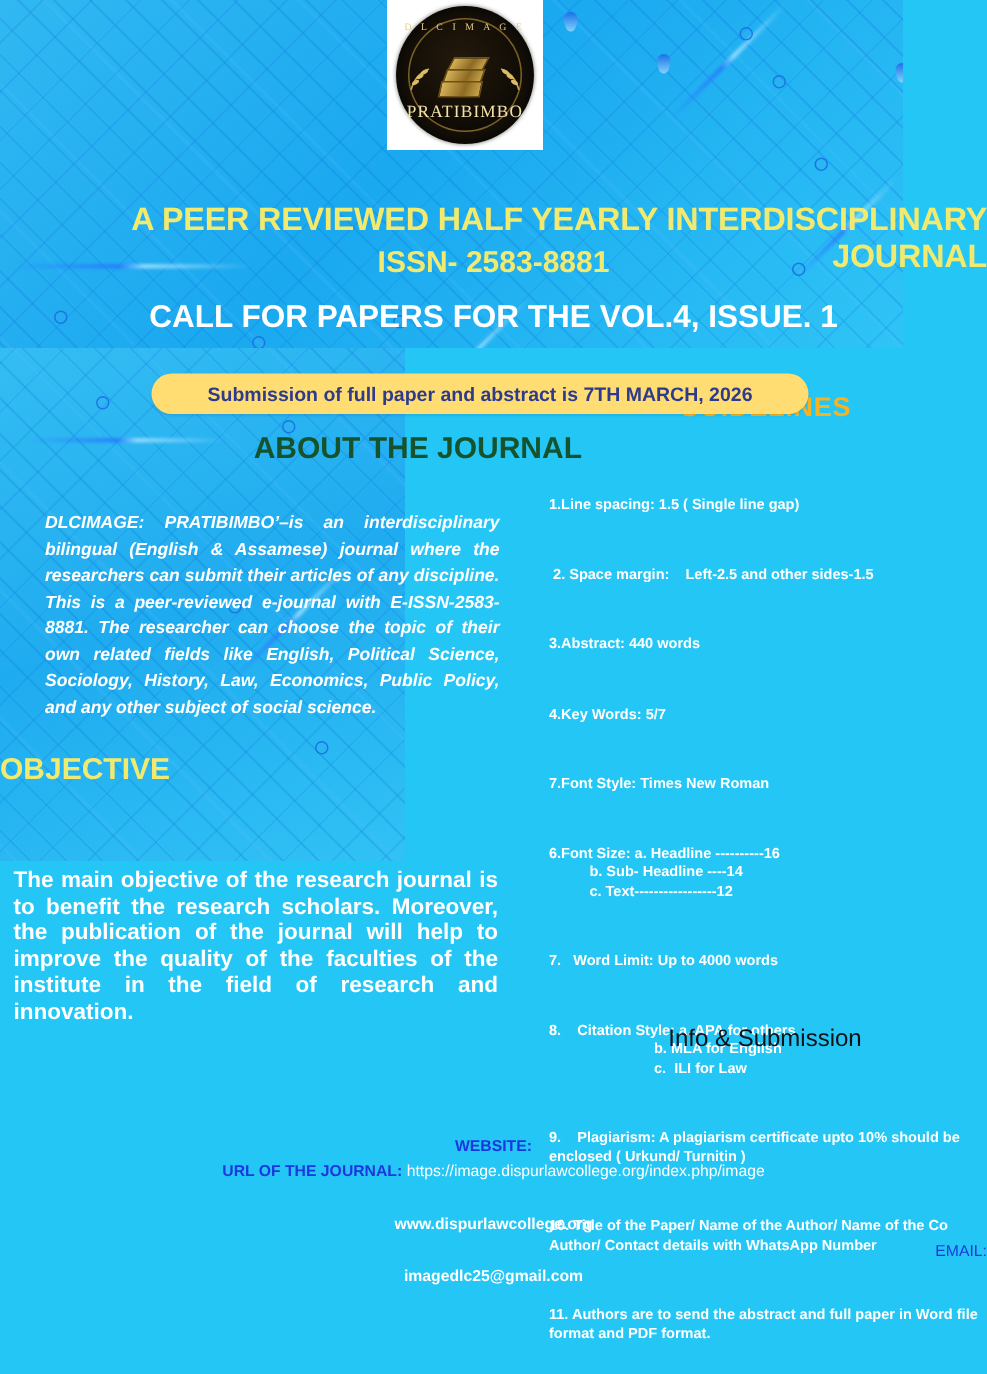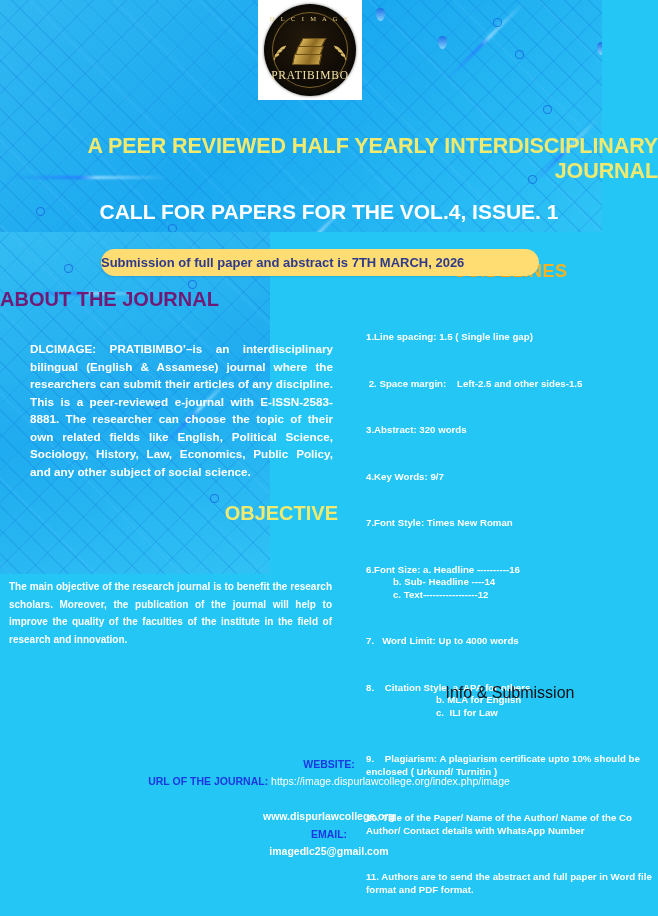--- a/index.html
+++ b/index.html
@@ -208,65 +208,66 @@
   .submission-pill {
     position: absolute;
     left: 101px;
     top: 249px;
     width: 438px;
     height: 27px;
     border-radius: 14px;
     background: #ffdd72;
     display: flex;
     align-items: center;
-    justify-content: flex-start;
+    justify-content: center;
     box-shadow: 0 1px 2px rgba(0,0,0,.10);
   }
   .submission-pill span {
     color: #2e3a8c;
     font-size: 13px;
     font-weight: bold;
   }
 
   .about-title {
     left: 0px;
     top: 288px;
     width: 355px;
-    text-align: left;
-    color: #701a75;
+    text-align: right;
+    color: #14532d;
     font-size: 20px;
     font-weight: bold;
+    padding-left: 33px;
   }
   .about-body {
     left: 30px;
     top: 340px;
     width: 303px;
     color: #ffffff;
     font-size: 11.7px;
     font-weight: bold;
     line-height: 17.5px;
     text-align: justify;
+    font-style: italic;
   }
 
   .objective-title {
     left: 0px;
     top: 502px;
     width: 325px;
-    text-align: right;
+    text-align: left;
     color: #f2ea6e;
     font-size: 20px;
     font-weight: bold;
-    margin-left: 13px;
   }
   .objective-body {
     left: 9px;
     top: 578px;
     width: 323px;
     color: #ffffff;
-    font-size: 10px;
+    font-size: 15px;
     font-weight: bold;
     line-height: 17.5px;
     text-align: justify;
   }
 
   
   .glist {
     position: absolute;
     left: 366px;
     top: 297px;
@@ -319,22 +320,23 @@
   }
   .f-site {
     color: #ffffff;
     font-size: 10.5px;
     font-weight: bold;
     margin-bottom: 6px;
   }
   .f-email-label {
     color: #1b37e0;
     font-size: 10.5px;
-    font-weight: bold;
+    font-weight: normal;
     margin-bottom: 5px;
+    text-align: right;
   }
   .f-email-value {
     color: #ffffff;
     font-size: 10.5px;
     font-weight: bold;
   }
 </style>
 </head>
 <body>
 
@@ -390,39 +392,40 @@
         <path d="M14 2 C8 4 4 9 2 16" stroke="#c8a24a" stroke-width="1.1" fill="none"></path>
         <ellipse cx="11" cy="4" rx="2.6" ry="1.3" fill="#d9bb6a" transform="rotate(-30 11 4)"></ellipse>
         <ellipse cx="8" cy="7" rx="2.6" ry="1.3" fill="#d9bb6a" transform="rotate(-30 8 7)"></ellipse>
         <ellipse cx="5" cy="11" rx="2.6" ry="1.3" fill="#d9bb6a" transform="rotate(-30 5 11)"></ellipse>
       </svg>
       <div class="logo-bottom-text">PRATIBIMBO</div>
     </div>
   </div>
 
   <div class="t headline1">A PEER REVIEWED HALF YEARLY INTERDISCIPLINARY JOURNAL</div>
+  <div class="t headline2">ISSN- 2583-8881</div>
   <div class="t headline3">CALL FOR PAPERS FOR THE VOL.4,  ISSUE. 1</div>
 
   <div class="t guidelines-title">GUIDELINES</div>
 
   <div class="submission-pill">
     <span>Submission of full paper and abstract is 7TH MARCH, 2026</span>
   </div>
 
   <div class="t about-title">ABOUT THE JOURNAL</div>
   <div class="t about-body">DLCIMAGE: PRATIBIMBO’–is an interdisciplinary bilingual (English &amp; Assamese) journal where the researchers can submit their articles of any discipline. This is a peer-reviewed e-journal with E-ISSN-2583-8881. The researcher can choose the topic of their own related fields like English, Political Science, Sociology, History, Law, Economics, Public Policy, and any other subject of social science.</div>
 
   <div class="t objective-title">OBJECTIVE</div>
   <div class="t objective-body">The main objective of the research journal is to benefit the research scholars. Moreover, the publication of the journal will help to improve the quality of the faculties of the institute in the field of research and innovation.</div>
 
   <div class="glist">
     <div class="gitem">1.Line spacing: 1.5 ( Single line gap)</div>
     <div class="gitem"> 2. Space margin:    Left-2.5 and other sides-1.5</div>
-    <div class="gitem">3.Abstract: 320 words</div>
-    <div class="gitem">4.Key Words: 9/7</div>
+    <div class="gitem">3.Abstract: 440 words</div>
+    <div class="gitem">4.Key Words: 5/7</div>
     <div class="gitem">7.Font Style: Times New Roman</div>
     <div class="gitem">6.Font Size: a. Headline ----------16
           b. Sub- Headline ----14
           c. Text-----------------12</div>
     <div class="gitem">7.   Word Limit: Up to 4000 words</div>
     <div class="gitem">8.    Citation Style: a. APA for others
                           b. MLA for English
                           c.  ILI for Law</div>
     <div class="gitem">9.    Plagiarism: A plagiarism certificate upto 10% should be enclosed ( Urkund/ Turnitin )</div>
     <div class="gitem">10. Title of the Paper/ Name of the Author/ Name of the Co Author/ Contact details with WhatsApp Number</div>

